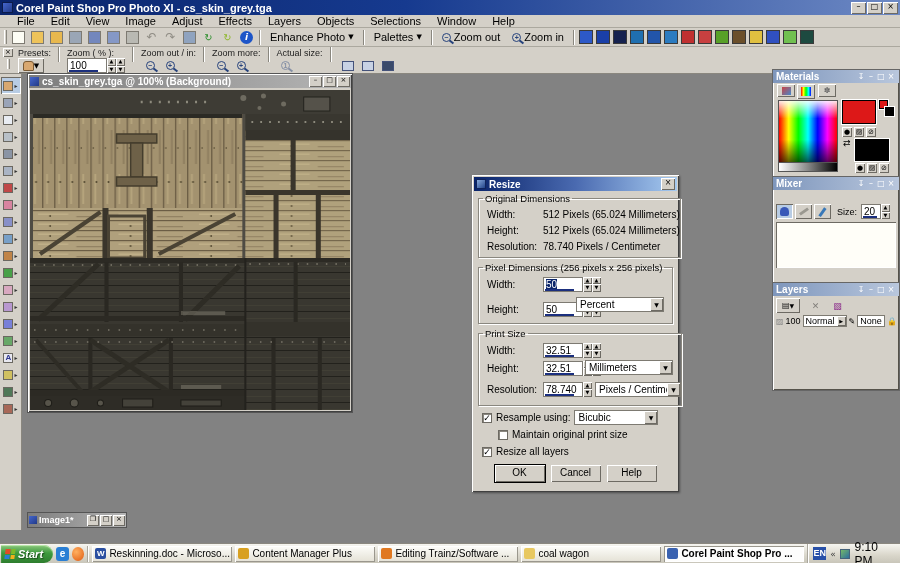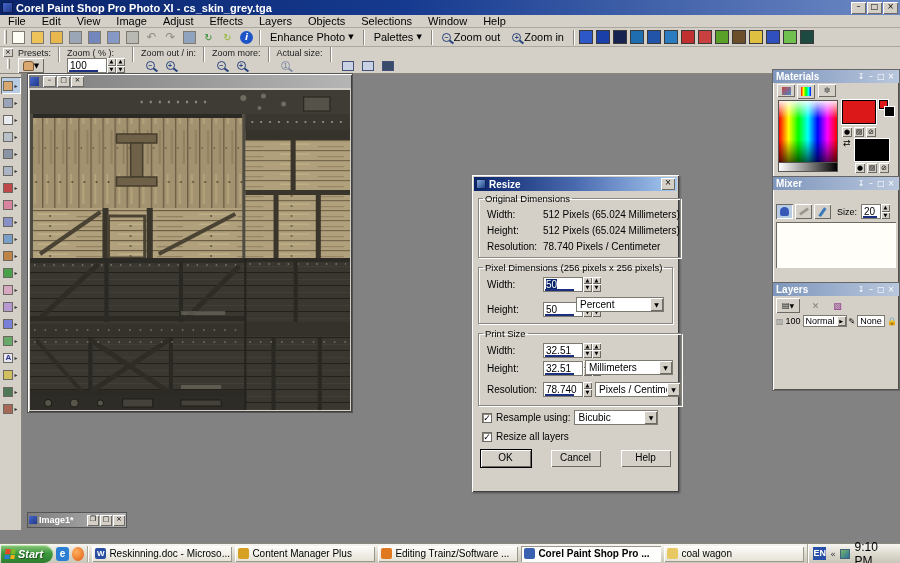--- a/index.html
+++ b/index.html
@@ -17,21 +17,21 @@
     background:linear-gradient(90deg,#0a246a 0%,#163a8f 45%,#6d89c4 100%);
     display:flex; align-items:center; padding:0 2px; }
   .app-icon { width:11px; height:11px; margin-right:3px;
     background:linear-gradient(135deg,#4466cc,#223a88); border:1px solid #0b1b4a; }
   .titlebar .title { color:#fff; font-weight:bold; font-size:11px; flex:1; white-space:nowrap; overflow:hidden; }
   .win-btn { width:15px; height:12px; margin-left:1px; font-size:8px; line-height:10px; text-align:center;
     background:#d4d0c8; box-shadow: inset 1px 1px 0 #fff, inset -1px -1px 0 #6d6a63; color:#000; }
 
   
   .menubar { position:absolute; left:0; top:15px; width:900px; height:13px; background:#d4d0c8;
-    display:flex; align-items:center; padding-left:0; border-bottom:1px solid #aba89f; }
+    display:flex; align-items:center; padding-left:9px; border-bottom:1px solid #aba89f; }
   .menu-item { padding:0 8px; font-size:11px; line-height:13px; }
 
   
   .toolbar1 { position:absolute; left:0; top:28px; width:900px; height:19px; background:#d4d0c8;
     display:flex; align-items:center; padding-left:2px; border-bottom:1px solid #aba89f; }
   .grip { width:3px; height:14px; margin:0 2px; border-left:1px solid #fff; border-right:1px solid #8a877f; }
   .tb-btn { width:19px; height:17px; display:flex; align-items:center; justify-content:center; }
   .tb-ic { width:13px; height:13px; border:1px solid #7d7a72; display:flex; align-items:center; justify-content:center;
     font-size:10px; line-height:11px; }
   .tb-ic.noborder { border:none; }
@@ -115,21 +115,21 @@
   .frow .fvalue { white-space:nowrap; }
   .combo { display:flex; height:15px; background:#fff; border:1px solid #7d7a72; font-size:10px; }
   .combo .ctxt { flex:1; padding:1px 3px; white-space:nowrap; overflow:hidden; }
   .combo .cbtn { width:13px; background:#d4d0c8; box-shadow: inset 1px 1px 0 #fff, inset -1px -1px 0 #6d6a63;
     font-size:6px; text-align:center; line-height:13px; }
   .pxgroup { position:relative; }
   .unit-abs { position:absolute; right:8px; width:88px; }
   .chkrow { display:flex; align-items:center; font-size:10px; padding-left:10px; margin-top:4px; gap:4px; }
   .chk { width:10px; height:10px; background:#fff; border:1px solid #6d6a63;
     box-shadow: inset 1px 1px 0 #8a877f; font-size:9px; line-height:9px; text-align:center; font-weight:bold; }
-  .btnrow { display:flex; justify-content:center; gap:20px; margin-top:8px; }
+  .btnrow { display:flex; justify-content:center; gap:6px; margin-top:8px; }
   .btn { width:50px; height:17px; font-size:10px; text-align:center; line-height:16px;
     background:#d4d0c8; box-shadow: inset 1px 1px 0 #fff, inset -1px -1px 0 #6d6a63; }
   .btn.default { outline:1px solid #000; }
 
   
   .palette { position:absolute; left:773px; width:126px; background:#d4d0c8;
     box-shadow: inset 1px 1px 0 #fff, inset -1px -1px 0 #55524a, 0 0 0 1px #666; }
   .pal-title { height:13px; background:linear-gradient(90deg,#7e96bc,#b9c7dd);
     display:flex; align-items:center; padding:0 3px; }
   .pal-title .ttext { color:#fff; font-weight:bold; font-size:10px; flex:1; }
@@ -514,20 +514,21 @@
 
       <div class="tool-btn">
         <span class="tool-sw" style="background: rgb(168, 104, 88);"></span>
         <span class="tool-arrow glyph">▸</span>
       </div>
     </div>
 
   <div class="imgwin">
     <div class="imgwin-title">
       <span class="ticon"></span>
+      <span class="ttext">cs_skin_grey.tga @ 100% (Background)</span>
       <span class="win-btn glyph">–</span>
       <span class="win-btn glyph">□</span>
       <span class="win-btn glyph">×</span>
     </div>
     <div class="imgcontent">
       <svg viewBox="0 0 318 320" preserveAspectRatio="none">
         <defs>
           <pattern id="wv" width="12" height="80" patternUnits="userSpaceOnUse">
             <rect width="12" height="80" fill="#a3926f"></rect>
             <rect width="1.3" height="80" fill="#6b5d45"></rect>
@@ -743,20 +744,24 @@
     </fieldset>
 
     <div class="chkrow">
       <span class="chk glyph">✓</span>
       <span>Resample using:</span>
       <span class="combo" style="width:84px;">
         <span class="ctxt">Bicubic</span>
         <span class="cbtn glyph">▼</span>
       </span>
     </div>
+    <div class="chkrow" style="padding-left:26px;">
+      <span class="chk"></span>
+      <span>Maintain original print size</span>
+    </div>
     <div class="chkrow" style="margin-top:6px;">
       <span class="chk glyph">✓</span>
       <span>Resize all layers</span>
     </div>
     <div class="btnrow">
       <span class="btn default">OK</span>
       <span class="btn">Cancel</span>
       <span class="btn">Help</span>
     </div>
   </div>
@@ -904,28 +909,28 @@
         <span class="taskbtn">
           <span class="task-ic" style="background: rgb(216, 160, 32);"></span>
           <span>Content Manager Plus</span>
         </span>
 
         <span class="taskbtn">
           <span class="task-ic" style="background: rgb(224, 120, 32);"></span>
           <span>Editing Trainz/Software ...</span>
         </span>
 
+        <span class="taskbtn">
+          <span class="task-ic" style="background: rgb(232, 200, 96);"></span>
+          <span>coal wagon</span>
+        </span>
+
         <span class="taskbtn active">
           <span class="task-ic" style="background: rgb(58, 98, 176);"></span>
           <span>Corel Paint Shop Pro ...</span>
-        </span>
-
-        <span class="taskbtn">
-          <span class="task-ic" style="background: rgb(232, 200, 96);"></span>
-          <span>coal wagon</span>
         </span>
       </span>
     <div class="tray">
       <span class="lang">EN</span>
       <span class="chev glyph">«</span>
       <span class="tray-ic"></span>
       <span class="time">9:10 PM</span>
     </div>
   </div>
 

